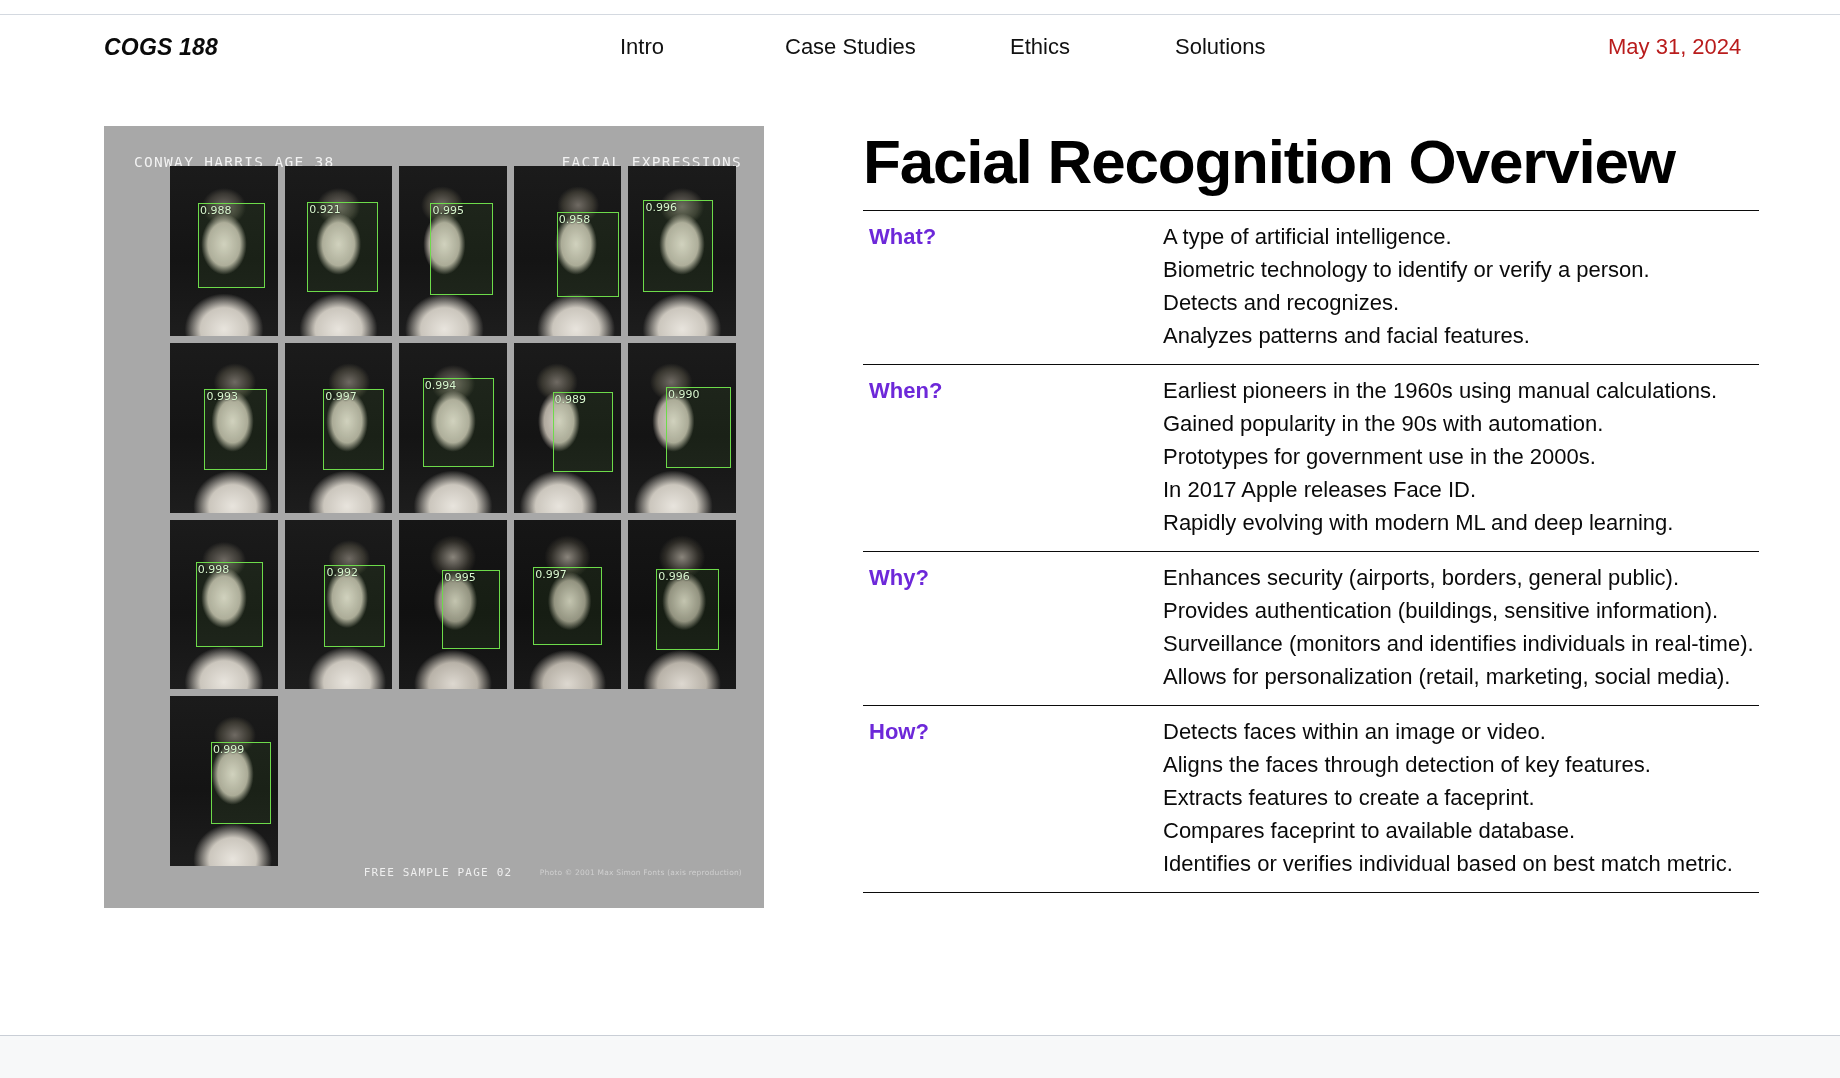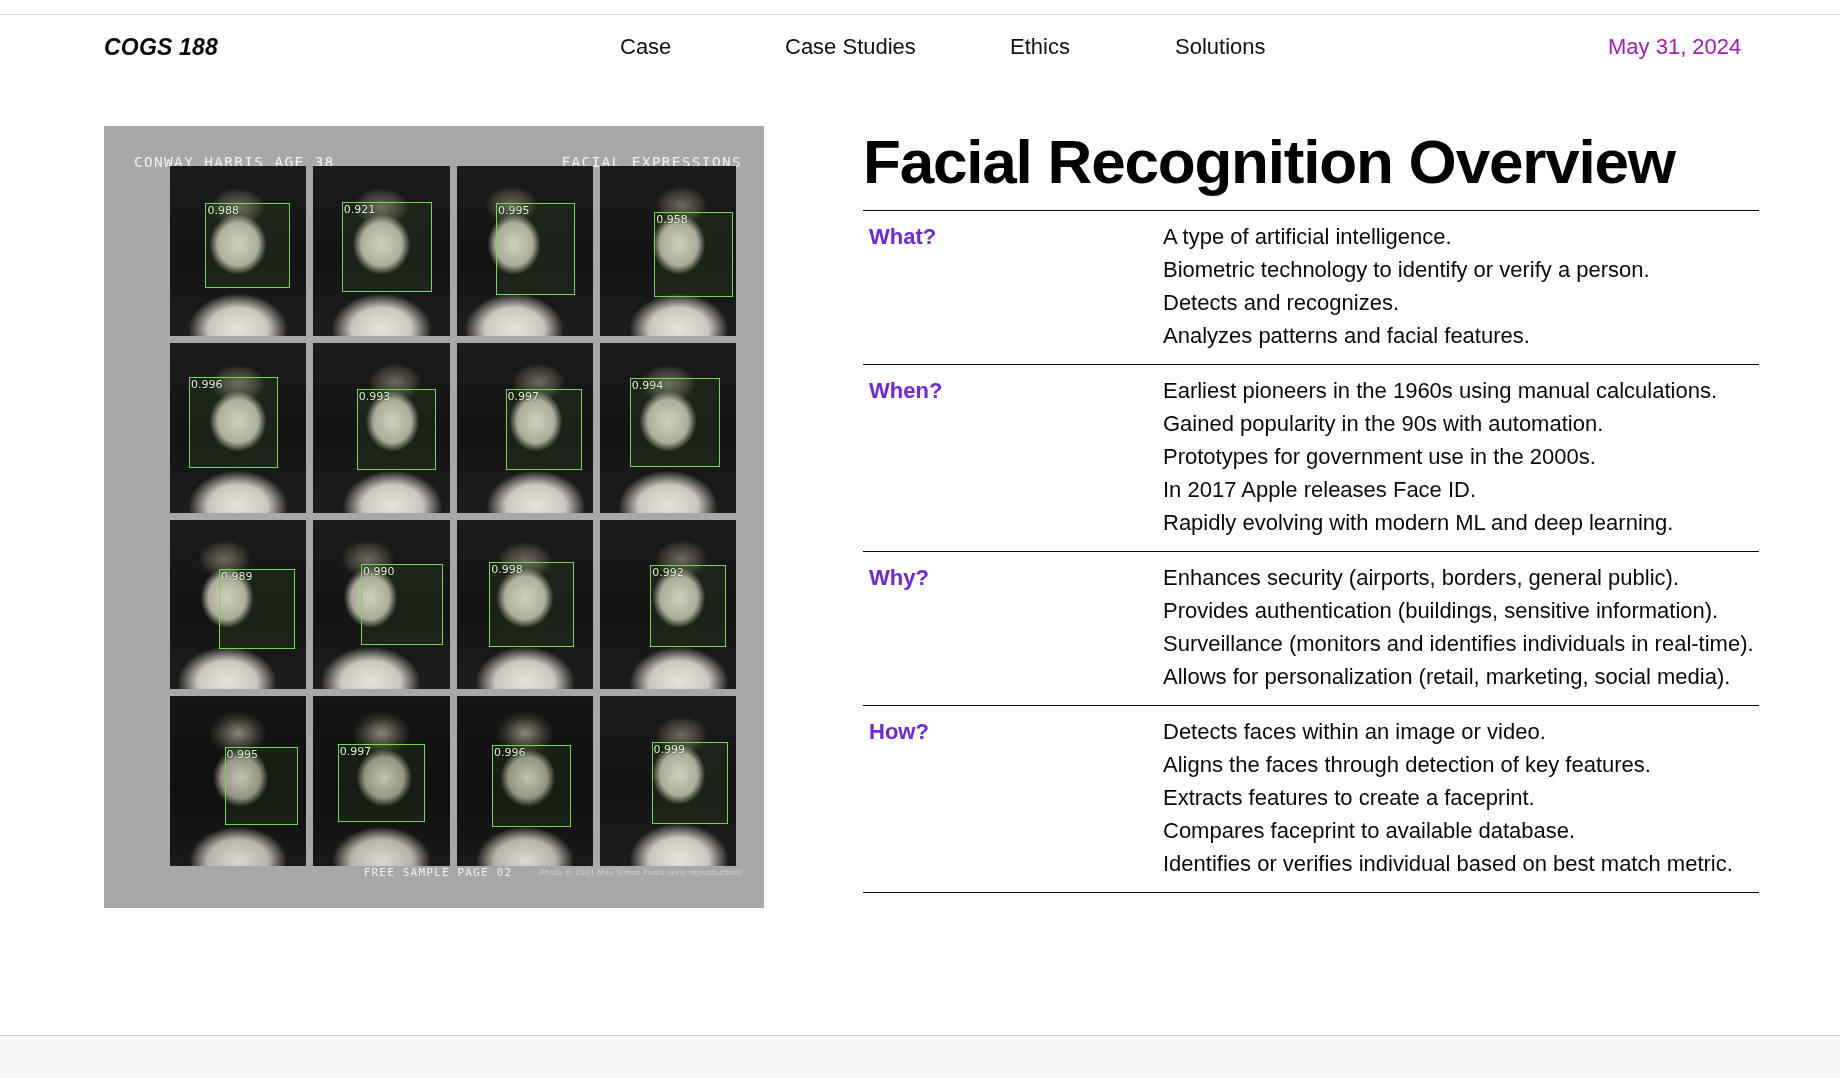--- a/index.html
+++ b/index.html
@@ -82,21 +82,21 @@
   .nav-item.n0 { width: 135px; }
   .nav-item.n1 { width: 225px; margin-left: 30px; }
   .nav-item.n2 { width: 165px; }
   .nav-item.n3 { width: 140px; }
 
   .slide-date {
     position: absolute;
     left: 1608px;
     top: 0;
     font-size: 22px;
-    color: #a21caf;
+    color: #b91c1c;
     line-height: 34px;
     white-space: nowrap;
   }
 
   
   .figure-card {
     position: absolute;
     left: 104px;
     top: 126px;
     width: 660px;
@@ -123,21 +123,21 @@
     white-space: nowrap;
   }
 
   .face-grid {
     position: absolute;
     top: 40px;
     left: 30px;
     width: 602px;
     height: 700px;
     display: grid;
-    grid-template-columns: repeat(4, 1fr);
+    grid-template-columns: repeat(5, 1fr);
     grid-template-rows: repeat(4, 1fr);
     column-gap: 7px;
     row-gap: 7px;
     padding-left: 36px;
   }
 
   .face-cell {
     position: relative;
     overflow: hidden;
     background: #121212;
@@ -278,21 +278,21 @@
 <body>
 
 <div class="slide-frame">
 
   <div class="chrome-rule-top"></div>
 
   <div class="slide-header">
     <div class="brand">COGS 188</div>
 
     <nav class="nav">
-      <div class="nav-item n0">Case</div>
+      <div class="nav-item n0">Intro</div>
       <div class="nav-item n1">Case Studies</div>
       <div class="nav-item n2">Ethics</div>
       <div class="nav-item n3">Solutions</div>
     </nav>
 
     <div class="slide-date">May 31, 2024</div>
   </div>
 
   <div class="figure-card">
 

